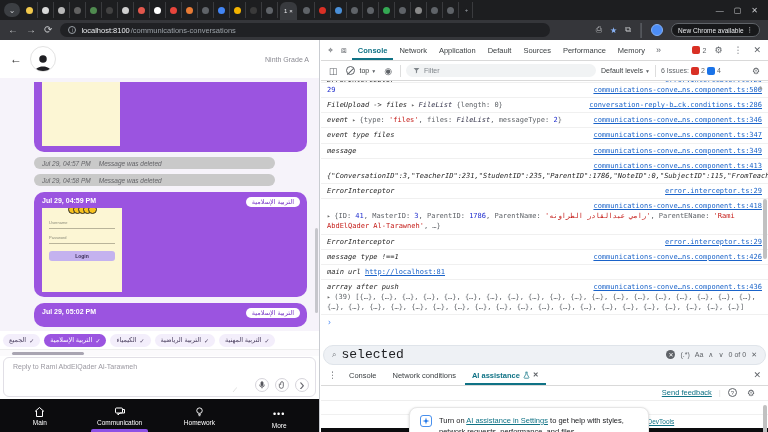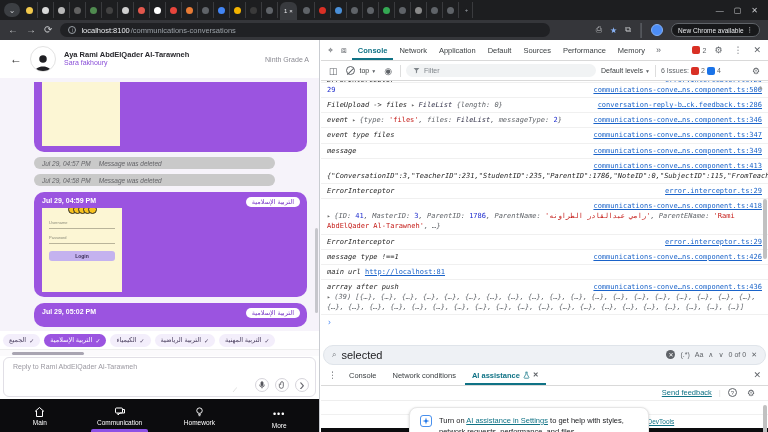--- a/index.html
+++ b/index.html
@@ -91,30 +91,30 @@
   .filterbox { flex:0 0 190px; height:13px; background:#f1f3f4; border-radius:7px; display:flex; align-items:center; gap:4px; padding:0 7px; color:#80868b; font-size:7px; }
   .vsep { width:1px; height:12px; background:#ddd; }
   .console { flex:1 1 auto; overflow:hidden; position:relative; font-family:"DejaVu Sans Mono", monospace; }
   .crows { margin-top:-6px; }
   .crow { border-bottom:1px solid #f0f0f0; padding:2px 6px 2px 6px; font-size:7px; line-height:1.45; color:#242424; overflow:hidden; }
   .csrc { float:right; color:#1a63c9; text-decoration:underline; margin-left:8px; }
   .linkline { display:block; text-align:right; color:#1a63c9; text-decoration:underline; }
   .seg-p { color:#242424;font-style:italic; }
   .seg-n { color:#1c2acd; }
   .seg-s { color:#c41a16; }
-  .seg-k { color:#5f6368; font-style:italic; }
+  .seg-k { color:#5f6368; }
   .seg-o { color:#33334a; font-style:italic; }
   .seg-a { color:#6e6e6e; font-size:6px; }
   .seg-l { color:#1a63c9; text-decoration:underline; }
   .prompt-row { padding:3px 6px; color:#4285f4; font-size:8px; font-family:"DejaVu Sans Mono", monospace; }
   .c-scroll { position:absolute; right:1px; top:118px; width:4px; height:60px; background:#c1c1c1; border-radius:2px; }
   .c-scroll-top { position:absolute; right:2px; top:2px; width:7px; height:7px; color:#9a9a9a; font-size:6px; }
   .searchbar { flex:0 0 20px; margin:1px 2px; background:#eef1f5; border-radius:10px; display:flex; align-items:center; gap:5px; padding:0 8px; border:1px solid #dfe4ea; }
   .searchbar .mag { color:#5f6368; font-size:8px; }
-  .searchbar .q { color:#202124; font-size:11px; flex:1; }
+  .searchbar .q { color:#202124; font-size:13px; flex:1;font-family:Liberation Mono, monospace; }
   .s-ic { color:#5f6368; font-size:7px; }
   .s-clear { width:9px; height:9px; background:#5f6368; color:#fff; border-radius:50%; font-size:6px; display:flex; align-items:center; justify-content:center; }
   .s-count { color:#5f6368; font-size:7px; }
   .drawer-tabs { flex:0 0 19px; display:flex; align-items:center; border-bottom:1px solid #d9d9d9; padding:0 4px; gap:2px; color:#3c4043; }
   .drw-tab { padding:0 7px; height:19px; display:flex; align-items:center; gap:3px; font-size:7.5px; }
   .drw-tab.active { color:#0f7285; font-weight:bold; box-shadow:inset 0 -2px 0 #0f7285; }
   .drw-x { font-size:7px; color:#5f6368; }
   .feedback-row { flex:0 0 15px; display:flex; align-items:center; justify-content:flex-end; gap:7px; padding:0 10px; border-bottom:1px solid #eee; }
   .feedback-link { color:#0f7285; font-size:7.5px; text-decoration:underline; }
   .qmark { width:9px; height:9px; border:1px solid #5f6368; border-radius:50%; color:#5f6368; font-size:6px; display:flex; align-items:center; justify-content:center; }
@@ -255,24 +255,20 @@
 
   <div class="app">
     <div class="app-header">
       <span class="back-arrow">←</span>
       <div class="p-avatar">
         <svg width="18" height="18" viewBox="0 0 24 24">
             <circle cx="12" cy="8" r="5" fill="#1f1f23"></circle>
             <path d="M2 24 C2 16 22 16 22 24 Z" fill="#1f1f23"></path>
           </svg>
       </div>
-      <div class="hdr-names">
-        <span class="hdr-title">Aya Rami AbdElQader Al-Tarawneh</span>
-        <span class="hdr-sub">Sara fakhoury</span>
-      </div>
       <span class="hdr-grade">Ninth Grade A</span>
     </div>
 
     <div class="chat">
       <div class="bubble bubble-1">
         <div class="thumb"></div>
       </div>
 
       <div class="delpill">
         <span class="dtime">Jul 29, 04:57 PM</span>
@@ -444,21 +440,21 @@
         <span class="sq" style="background:#1a73e8;"></span>
           <span>4</span>
       </span>
       <span class="dt-ic" style="margin-left:auto;">⚙</span>
     </div>
 
     <div class="console">
       <div class="crows" id="crows">
           <div class="crow" style="margin-top: 0px; height: 8px; padding-top: 0px;"><span class="csrc">error.interceptor.ts:29</span><span class="seg-p">ErrorInterceptor</span></div>
           <div class="crow"><span class="csrc">communications-conve…ns.component.ts:500</span><span class="seg-n">29</span></div>
-          <div class="crow"><span class="csrc">conversation-reply-b…ck.feedback.ts:286</span><span class="seg-p">FileUpload -&gt; files  </span><span class="seg-a">▸ </span><span class="seg-o">FileList </span><span class="seg-k">{length: 0}</span></div>
+          <div class="crow"><span class="csrc">conversation-reply-b…ck.conditions.ts:286</span><span class="seg-p">FileUpload -&gt; files  </span><span class="seg-a">▸ </span><span class="seg-o">FileList </span><span class="seg-k">{length: 0}</span></div>
           <div class="crow"><span class="csrc">communications-conve…ns.component.ts:346</span><span class="seg-p">event   </span><span class="seg-a">▸ </span><span class="seg-k">{type: </span><span class="seg-s">'files'</span><span class="seg-k">, files: </span><span class="seg-o">FileList</span><span class="seg-k">, messageType: </span><span class="seg-n">2</span><span class="seg-k">}</span></div>
           <div class="crow"><span class="csrc">communications-conve…ns.component.ts:347</span><span class="seg-p">event type files</span></div>
           <div class="crow"><span class="csrc">communications-conve…ns.component.ts:349</span><span class="seg-p">message</span></div>
           <div class="crow"><span class="csrc">communications-conve…ns.component.ts:413</span><span class="seg-p">{"ConversationID":3,"TeacherID":231,"StudentID":235,"ParentID":1786,"NoteID":0,"SubjectID":115,"FromTeacher":true,"FromStudent":false,"FromParent":false,"MessageLimit":0,"IsParentMessage":true,"MessageType":2,"Message":""}</span></div>
           <div class="crow"><span class="csrc">error.interceptor.ts:29</span><span class="seg-p">ErrorInterceptor</span></div>
           <div class="crow"><span class="linkline">communications-conve…ns.component.ts:418</span><span class="seg-a">▸ </span><span class="seg-k">{ID: </span><span class="seg-n">41</span><span class="seg-k">, MasterID: </span><span class="seg-n">3</span><span class="seg-k">, ParentID: </span><span class="seg-n">1786</span><span class="seg-k">, ParentName: </span><span class="seg-s">'رامي عبدالقادر الطراونه'</span><span class="seg-k">, ParentEName: </span><span class="seg-s">'Rami AbdElQader Al-Tarawneh'</span><span class="seg-k">, …}</span></div>
           <div class="crow"><span class="csrc">error.interceptor.ts:29</span><span class="seg-p">ErrorInterceptor</span></div>
           <div class="crow"><span class="csrc">communications-conve…ns.component.ts:426</span><span class="seg-p">message type !==1</span></div>
           <div class="crow"><span class="seg-p">main url </span><span class="seg-l">http://localhost:81</span></div>
           <div class="crow"><span class="csrc">communications-conve…ns.component.ts:436</span><span class="seg-p">arrray after push</span><br><span class="seg-a">▸ </span><span class="seg-k">(39) [{…}, {…}, {…}, {…}, {…}, {…}, {…}, {…}, {…}, {…}, {…}, {…}, {…}, {…}, {…}, {…}, {…}, {…}, {…}, {…}, {…}, {…}, {…}, {…}, {…}, {…}, {…}, {…}, {…}, {…}, {…}, {…}, {…}, {…}, {…}, {…}, {…}, {…}, {…}]</span></div>

